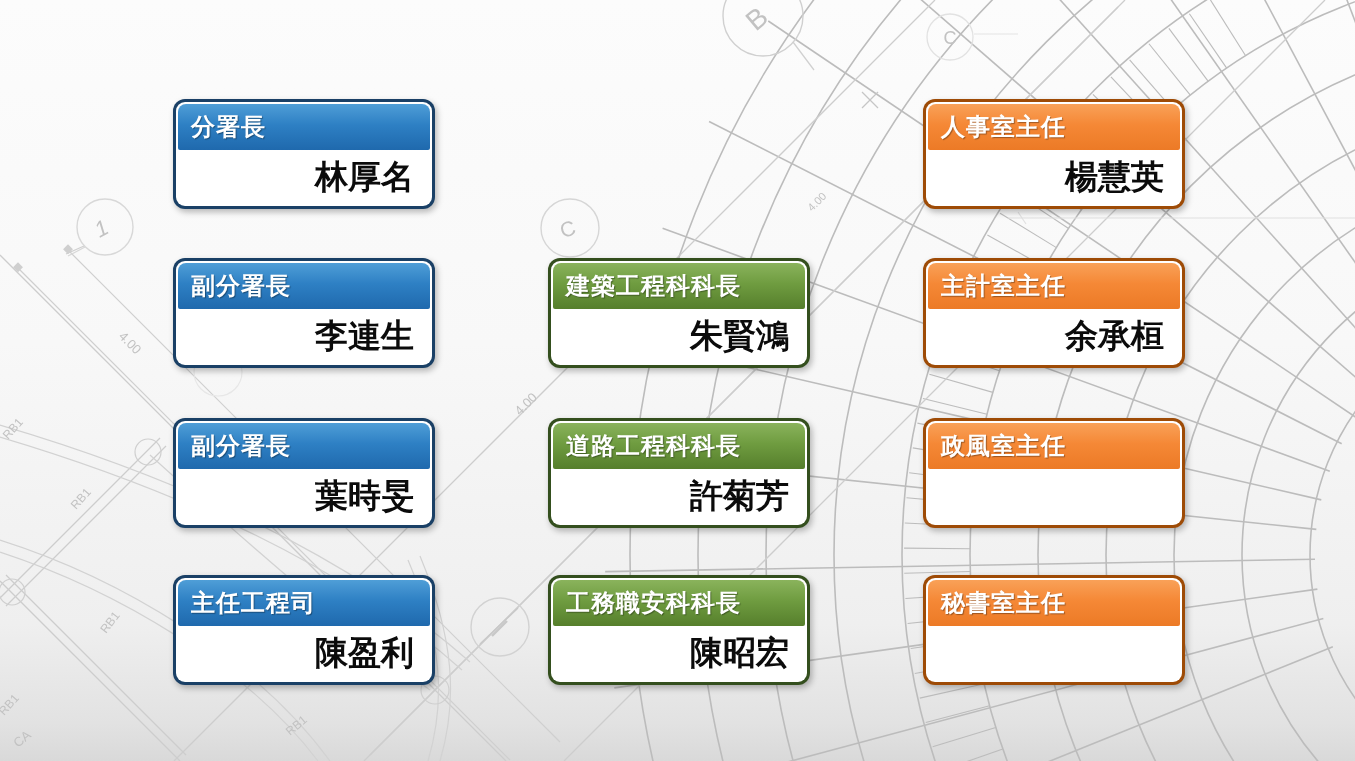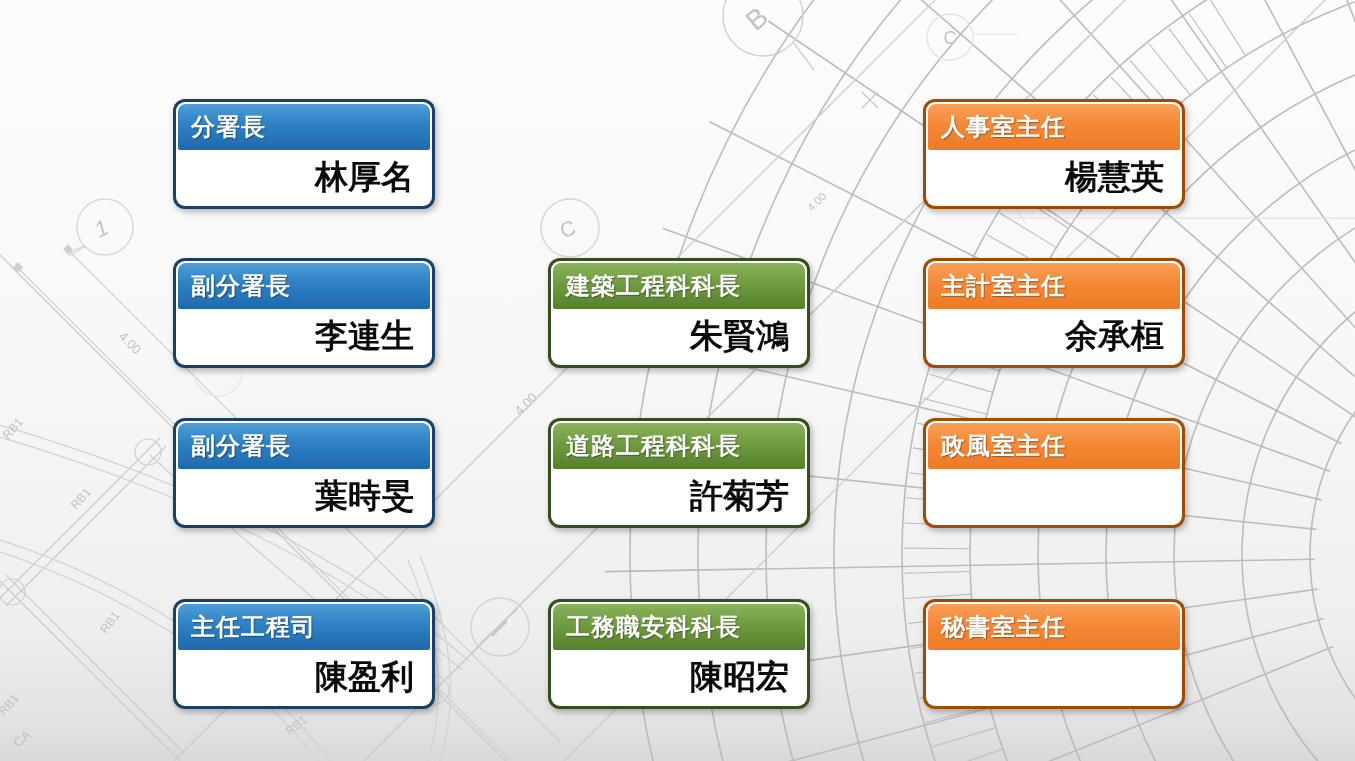--- a/index.html
+++ b/index.html
@@ -34,21 +34,21 @@
     color:#fff;font-weight:bold;font-size:24px;letter-spacing:1px;
     text-shadow:1px 1px 1px rgba(0,0,0,.35);white-space:nowrap;
   }
   .card-bdy{
     flex:1;display:flex;align-items:center;justify-content:flex-end;padding:0 16px;
   }
   .card-person{font-size:33px;font-weight:bold;color:#0b0b0b;white-space:nowrap;}
 
   
   .c0{left:173px}.c1{left:548px}.c2{left:923px}
-  .r0{top:99px}.r1{top:258px}.r2{top:418px}.r3{top:599px}
+  .r0{top:99px}.r1{top:258px}.r2{top:418px}.r3{top:575px}
 </style>
 </head>
 <body>
 
 <div id="slide">
 
   <svg id="bg" width="1355" height="761" viewBox="0 0 1355 761">
 
     <g id="web" fill="none" stroke="#bcbcbc" stroke-width="1.6">
         <circle cx="1560" cy="555" r="250"></circle>

